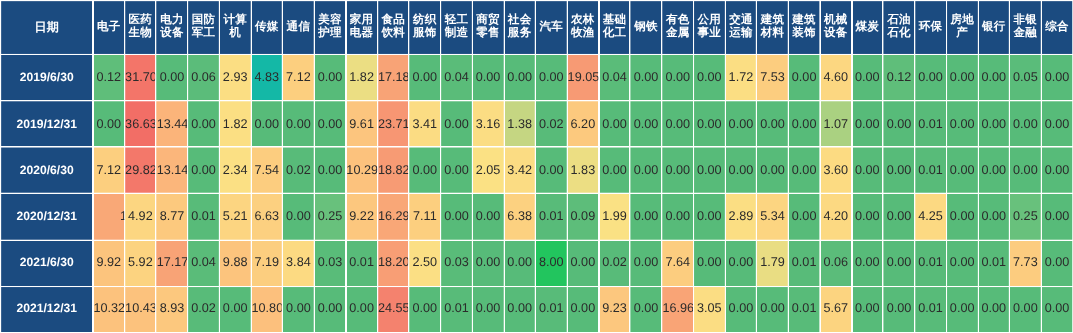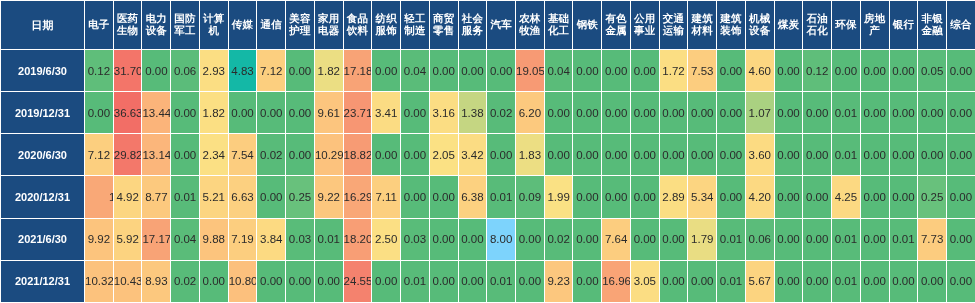--- a/index.html
+++ b/index.html
@@ -297,21 +297,21 @@
         <td class="val" style="background: rgb(252, 196, 125);">9.88</td>
         <td class="val" style="background: rgb(252, 206, 127);">7.19</td>
         <td class="val" style="background: rgb(252, 218, 130);">3.84</td>
         <td class="val" style="background: rgb(89, 188, 121);">0.03</td>
         <td class="val" style="background: rgb(88, 187, 121);">0.01</td>
         <td class="val" style="background: rgb(248, 158, 117);">18.20</td>
         <td class="val" style="background: rgb(251, 223, 132);">2.50</td>
         <td class="val" style="background: rgb(89, 188, 121);">0.03</td>
         <td class="val" style="background: rgb(87, 187, 121);">0.00</td>
         <td class="val" style="background: rgb(87, 187, 121);">0.00</td>
-        <td class="val" style="background: #7dd3fc;">8.00</td>
+        <td class="val" style="background: #22c55e;">8.00</td>
         <td class="val" style="background: rgb(87, 187, 121);">0.00</td>
         <td class="val" style="background: rgb(88, 187, 121);">0.02</td>
         <td class="val" style="background: rgb(87, 187, 121);">0.00</td>
         <td class="val" style="background: rgb(252, 205, 127);">7.64</td>
         <td class="val" style="background: rgb(87, 187, 121);">0.00</td>
         <td class="val" style="background: rgb(87, 187, 121);">0.00</td>
         <td class="val" style="background: rgb(233, 221, 131);">1.79</td>
         <td class="val" style="background: rgb(88, 187, 121);">0.01</td>
         <td class="val" style="background: rgb(91, 188, 122);">0.06</td>
         <td class="val" style="background: rgb(87, 187, 121);">0.00</td>

